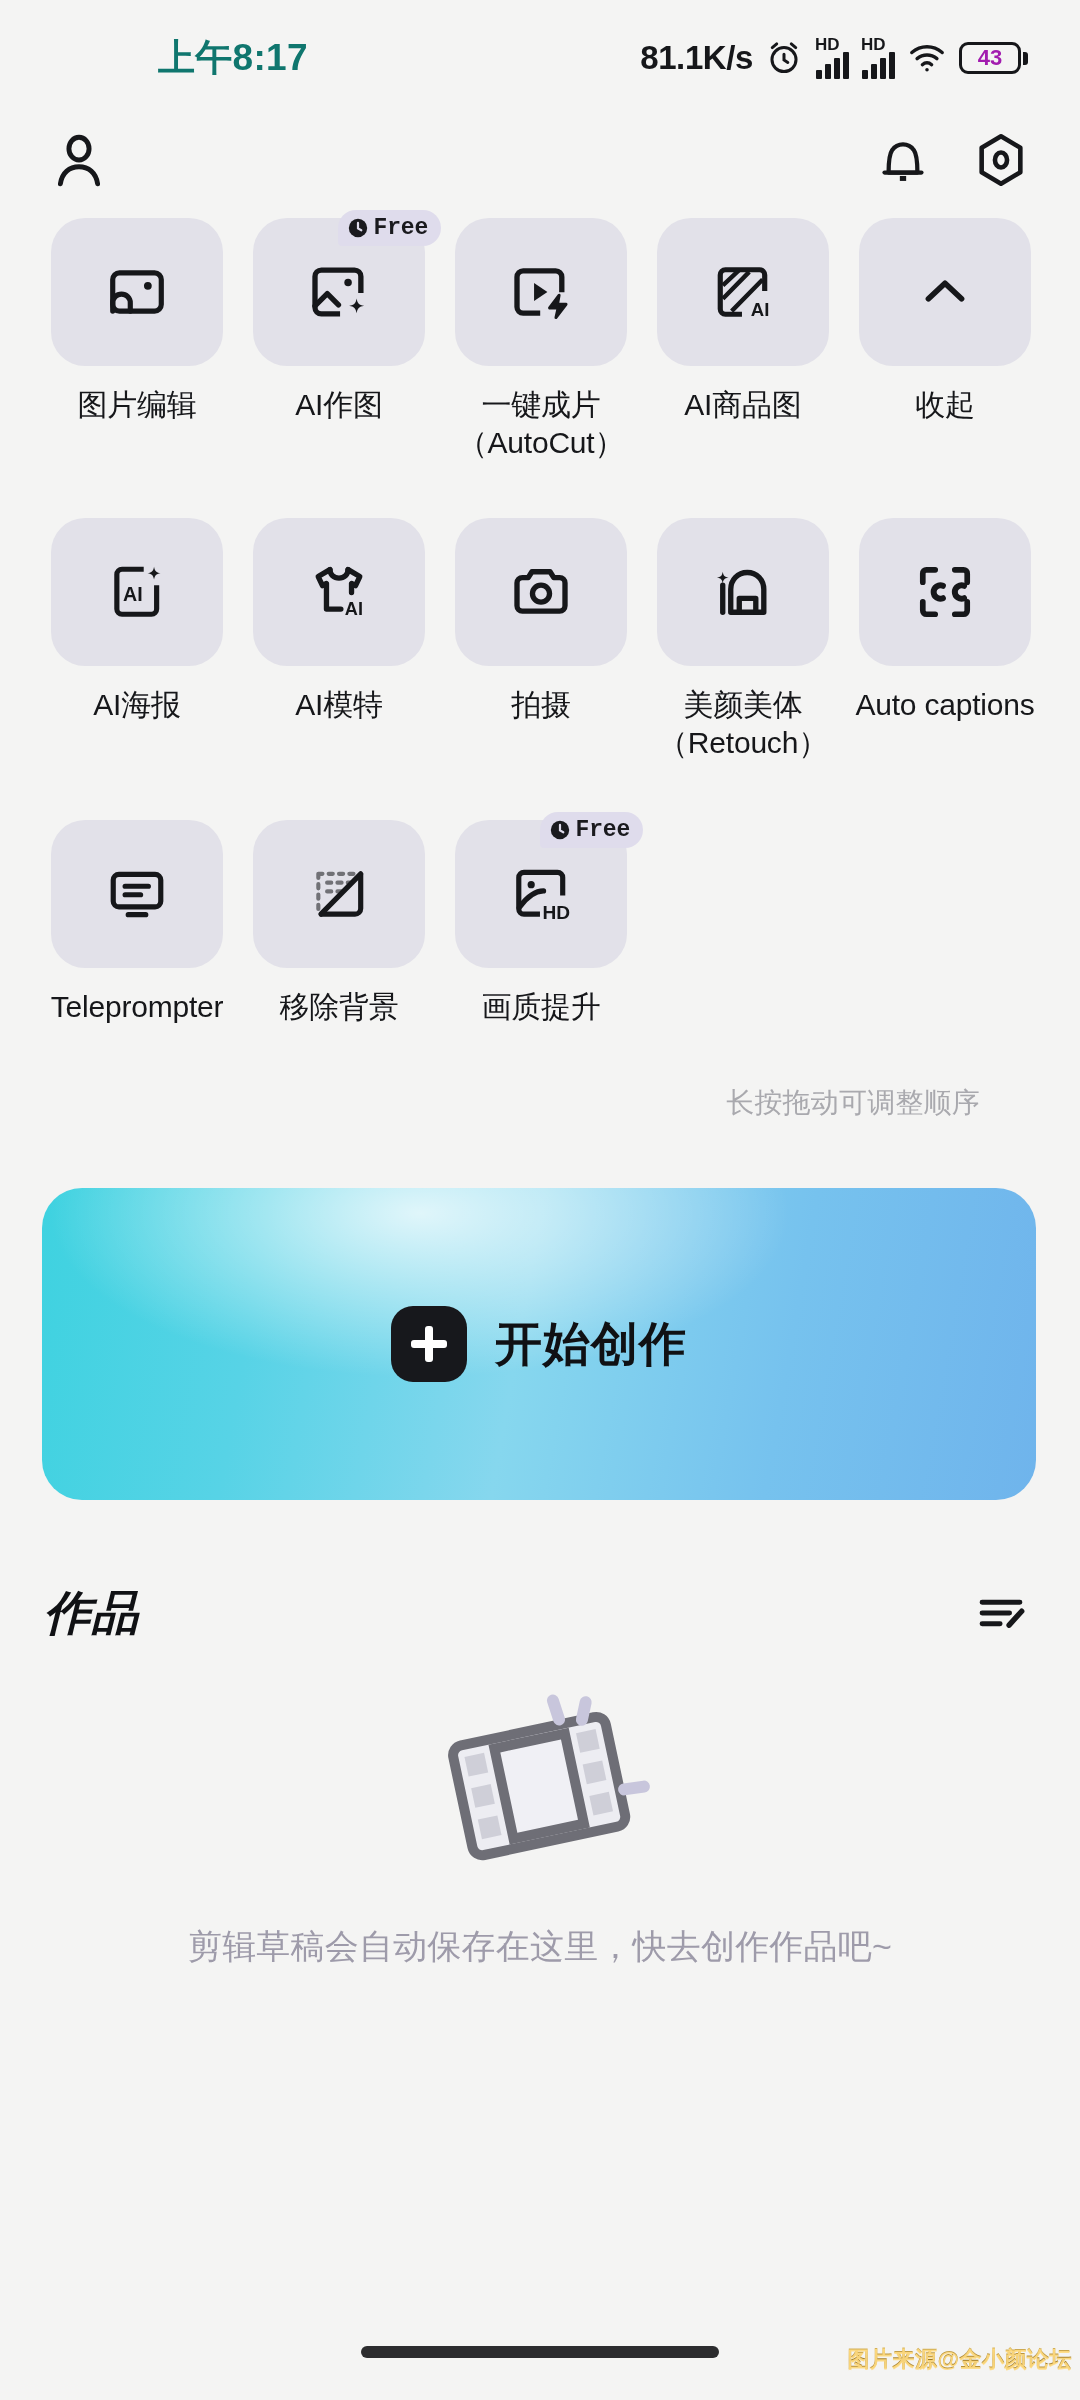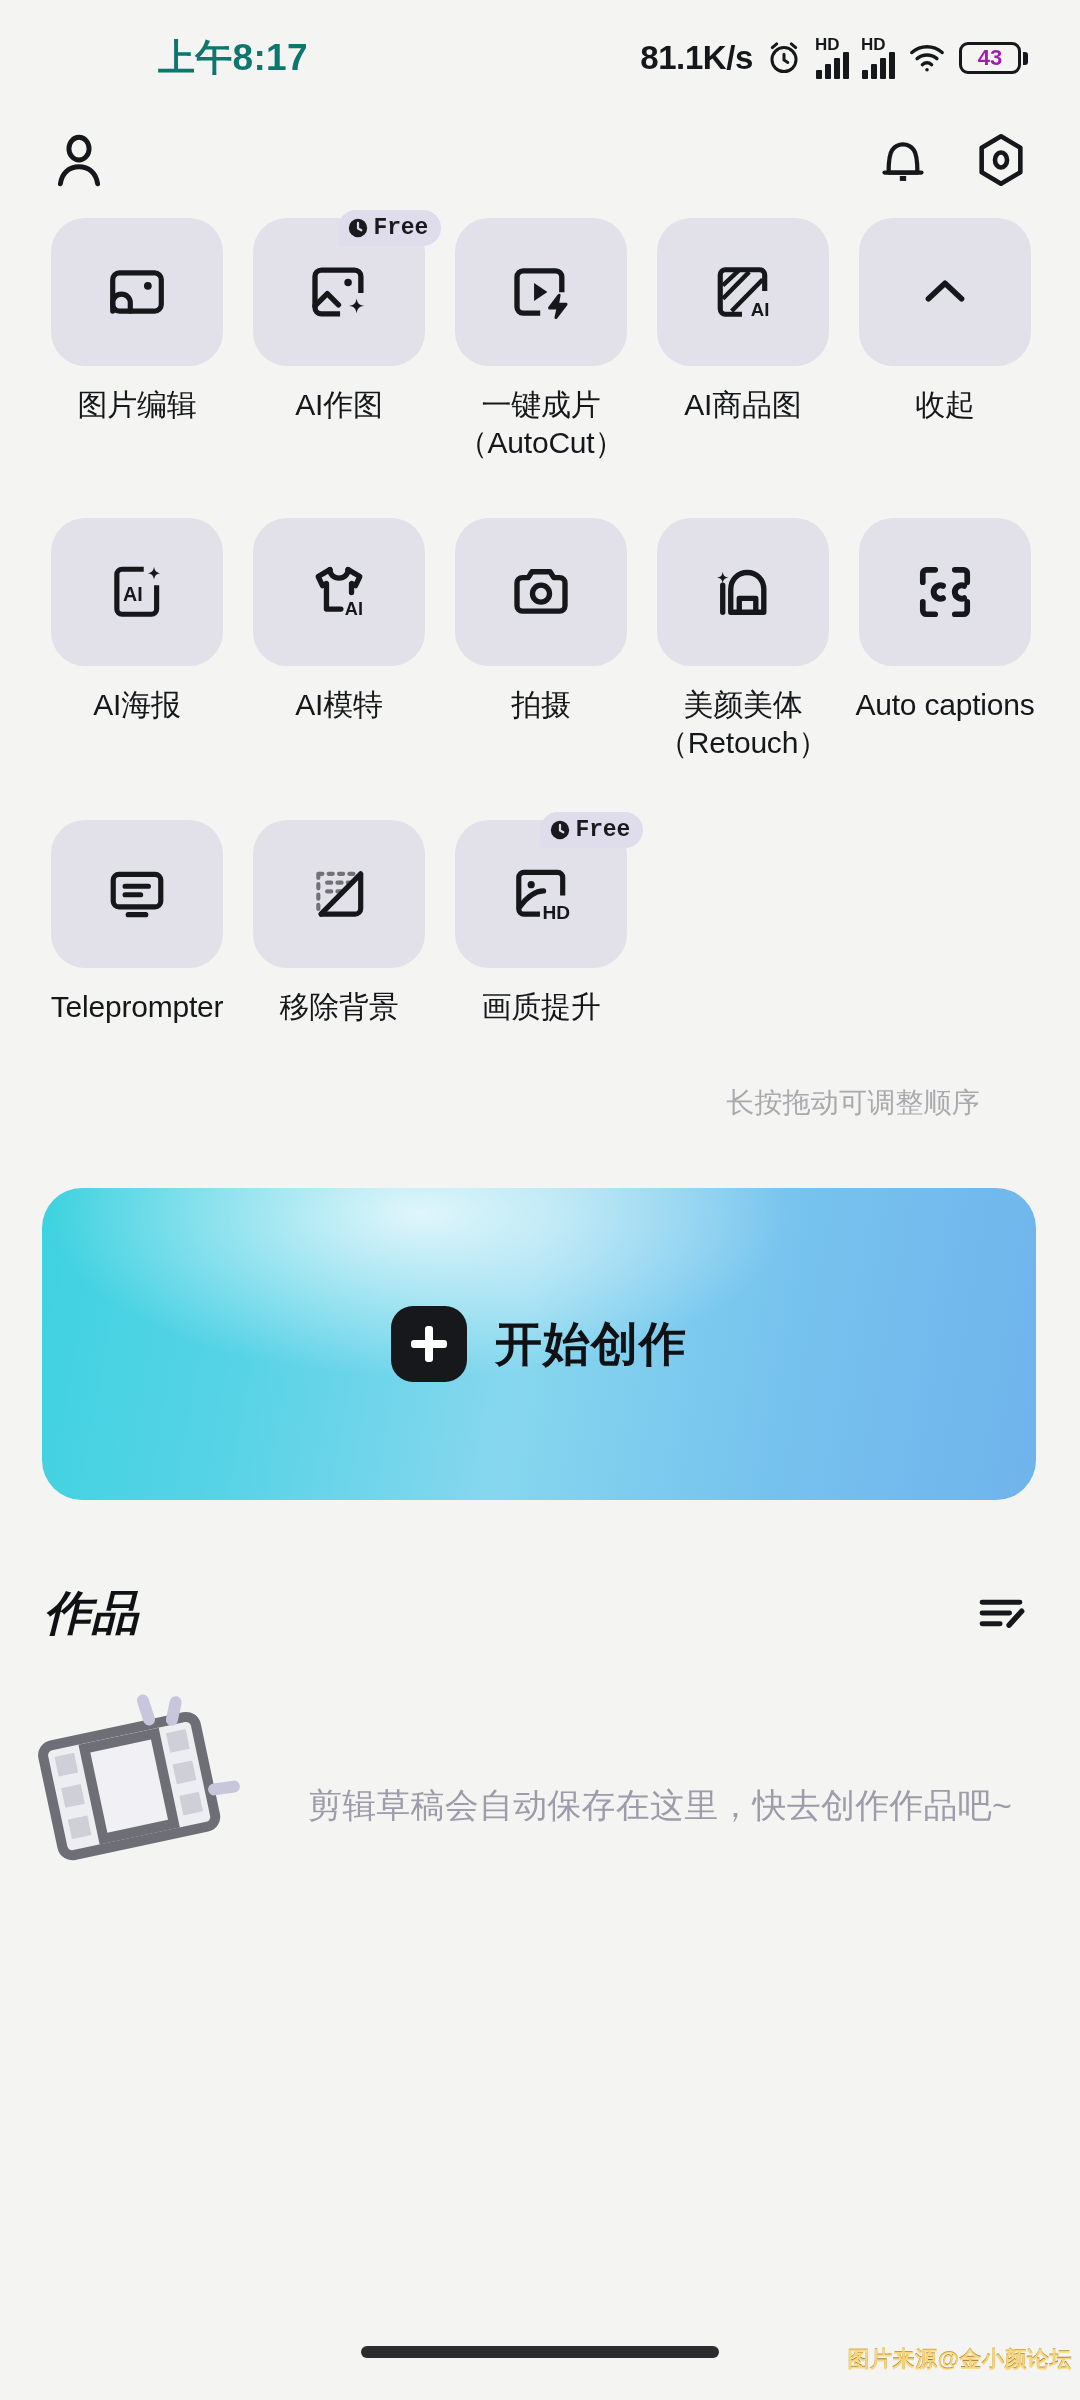--- a/index.html
+++ b/index.html
@@ -223,20 +223,21 @@
     letter-spacing: 0.5px;
   }
 
   
   .empty-wrap {
     position: absolute;
     top: 1690px;
     left: 0;
     width: 1080px;
     display: flex;
+    flex-direction: column;
     align-items: center;
   }
   .empty-icon { width: 260px; height: 190px; position: relative; }
   .empty-text {
     margin-top: 42px;
     width: 800px;
     text-align: center;
     font-size: 34px;
     line-height: 1.45;
     color: #9E9BAA;

